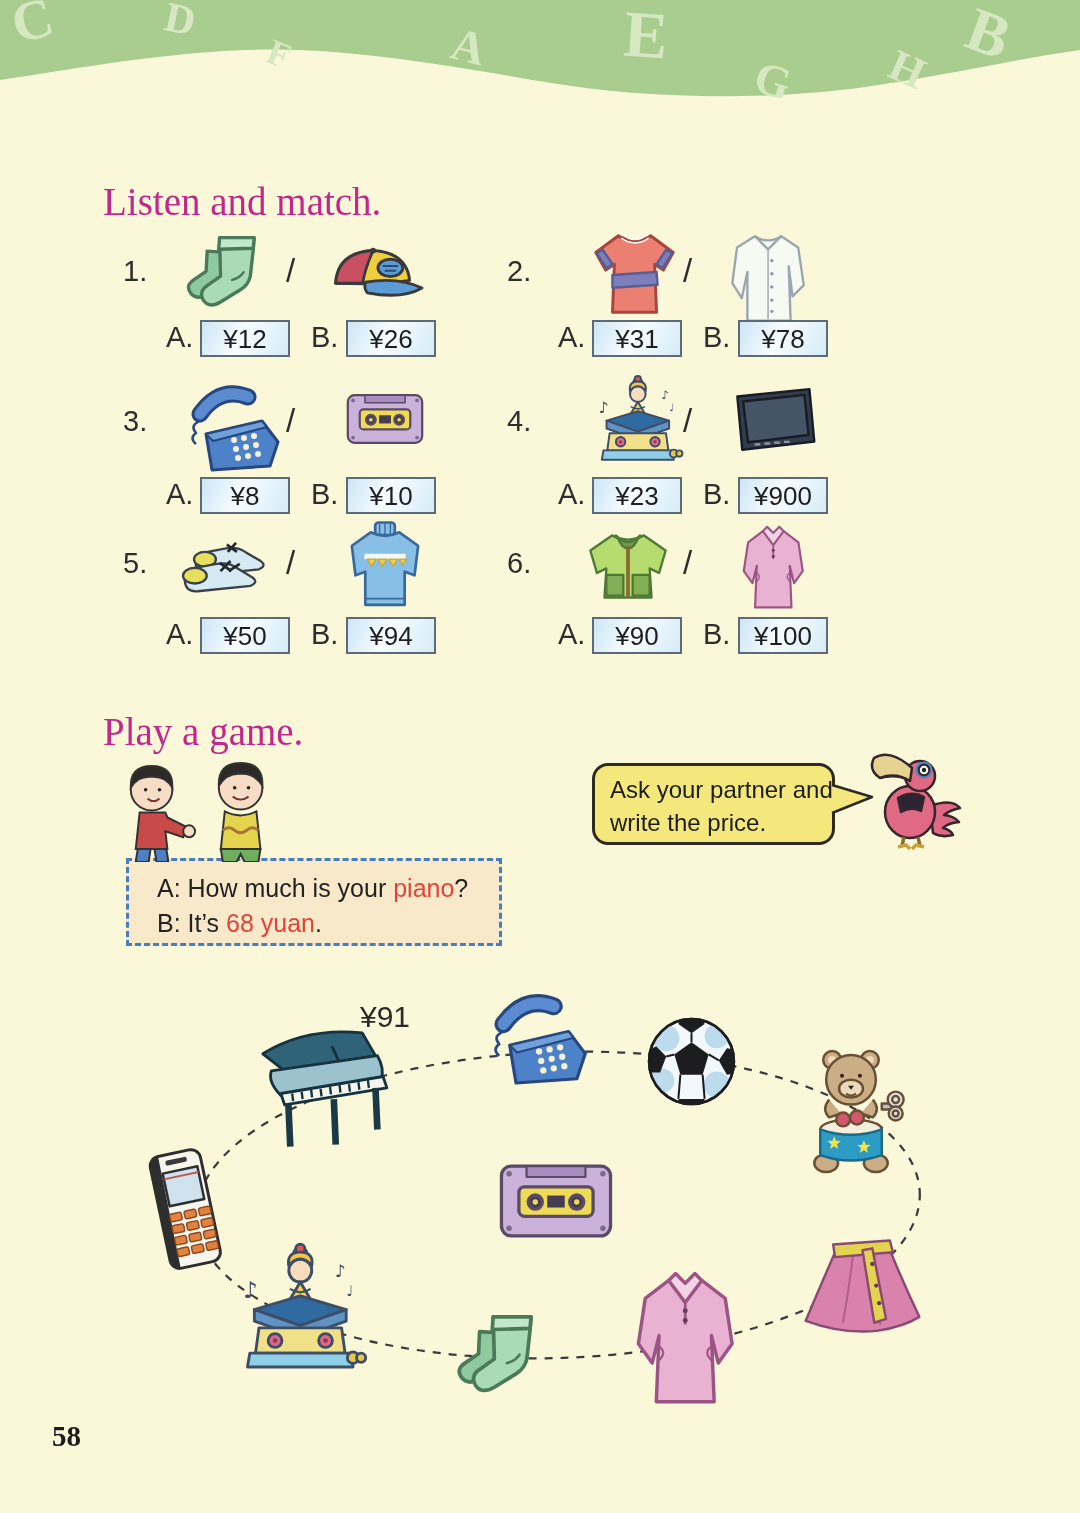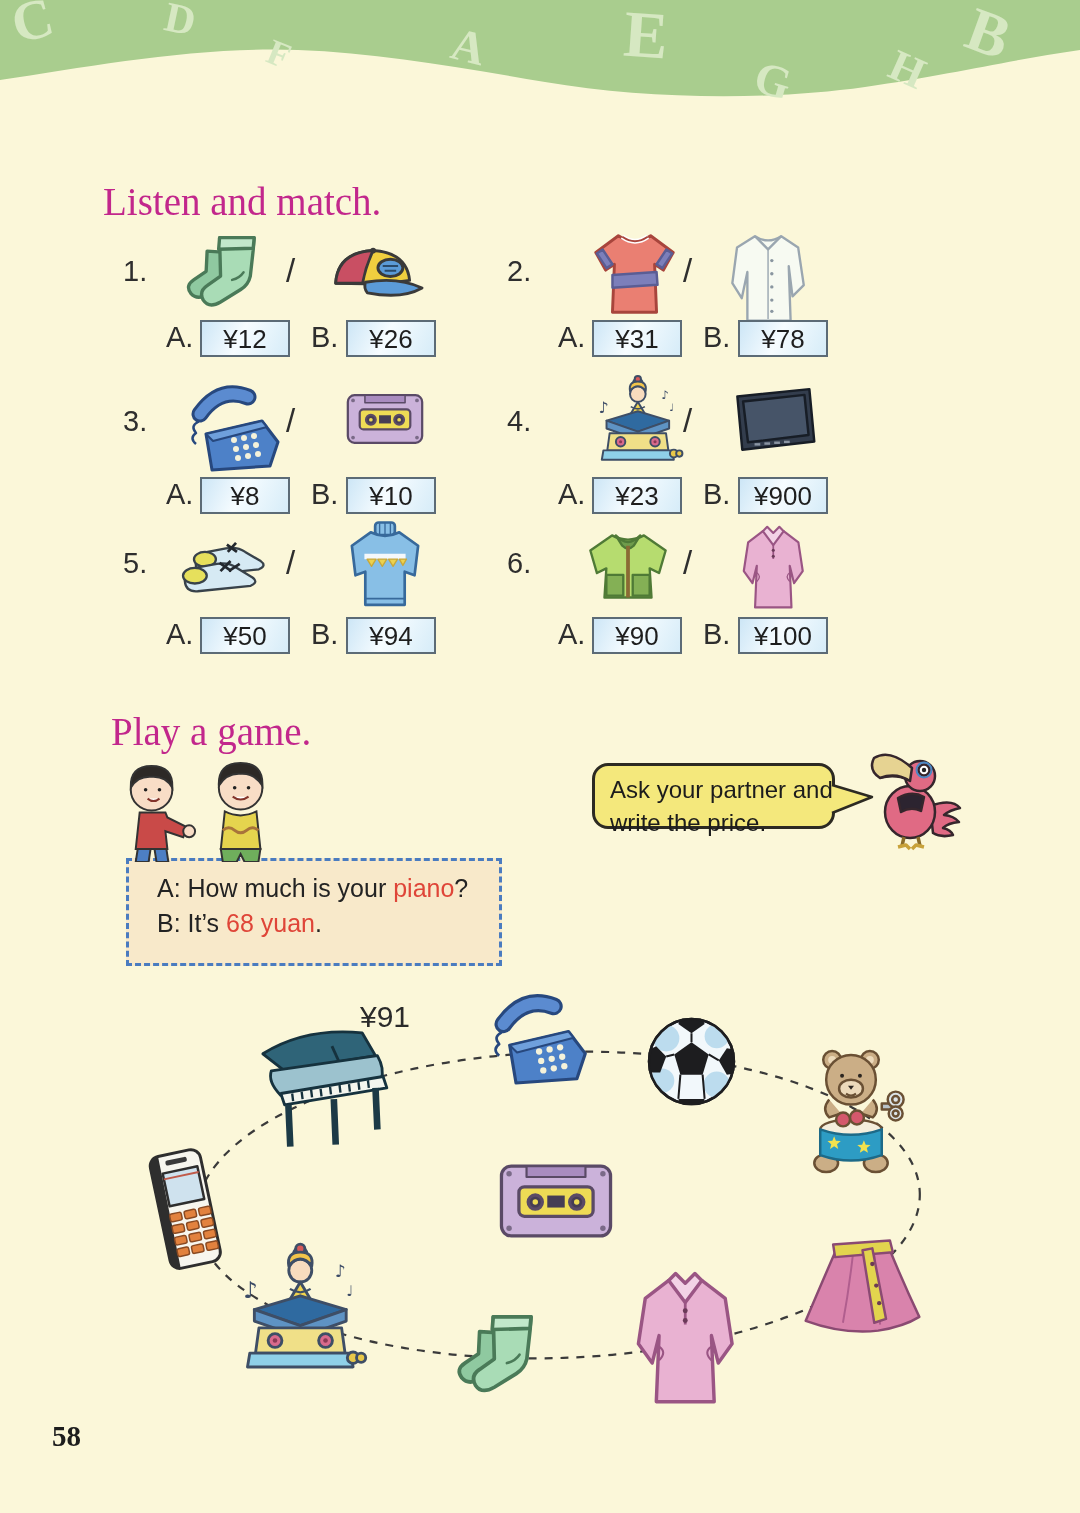--- a/index.html
+++ b/index.html
@@ -407,38 +407,38 @@
     </svg>
   <span class="optlab" style="left:558px;top:620px">A.</span>
   <div class="pricebox" style="left:592px;top:617px">
       <span>¥90</span>
     </div>
   <span class="optlab" style="left:703px;top:620px">B.</span>
   <div class="pricebox" style="left:738px;top:617px">
       <span>¥100</span>
     </div>
 
-  <h1 class="sec-title" style="left:96px;top:696px">Play a game.</h1>
+  <h1 class="sec-title" style="left:88px;top:696px">Play a game.</h1>
 
   <svg class="icon" style="left:110px;top:758px;width:188px;height:104px;z-index:3" viewBox="0 0 190 105">
       <use href="#d-kids"></use>
     </svg>
 
-  <div class="bubble" style="left:592px;top:763px;width:243px;height:66px">
+  <div class="bubble" style="left:592px;top:763px;width:243px;height:82px">
     <div>Ask your partner and</div>
     <div>write the price.</div>
   </div>
   <svg class="icon" style="left:830px;top:780px;width:46px;height:38px;z-index:3" viewBox="0 0 46 38">
     <path d="M2 5 L42 17 L2 33" fill="#f4e87c" stroke="#2c2a22" stroke-width="2.5" stroke-linejoin="round"></path>
   </svg>
   <svg class="icon" style="left:860px;top:748px;width:110px;height:110px" viewBox="0 0 110 110">
       <use href="#d-bird"></use>
     </svg>
 
-  <div class="dialog" style="left:126px;top:858px;width:376px;height:108px">
+  <div class="dialog" style="left:126px;top:858px;width:376px;height:88px">
     <div class="dline"><span>A: How much is your </span><span class="hl">piano</span><span>?</span></div>
     <div class="dline"><span>B: It’s </span><span class="hl">68 </span><span class="hl it">yuan</span><span>.</span></div>
   </div>
 
   <svg class="icon" style="left:192px;top:1048px;width:732px;height:314px" viewBox="0 0 732 314">
     <ellipse cx="366" cy="157" rx="362" ry="153" fill="none" stroke="#3a3a3a" stroke-width="2.2" stroke-dasharray="8 8" transform="rotate(-2 366 157)"></ellipse>
   </svg>
 
   <span class="pricetag" style="left:360px;top:1002px">¥91</span>
   <svg class="icon" style="left:236px;top:1014px;width:172px;height:142px" viewBox="0 0 175 150">

